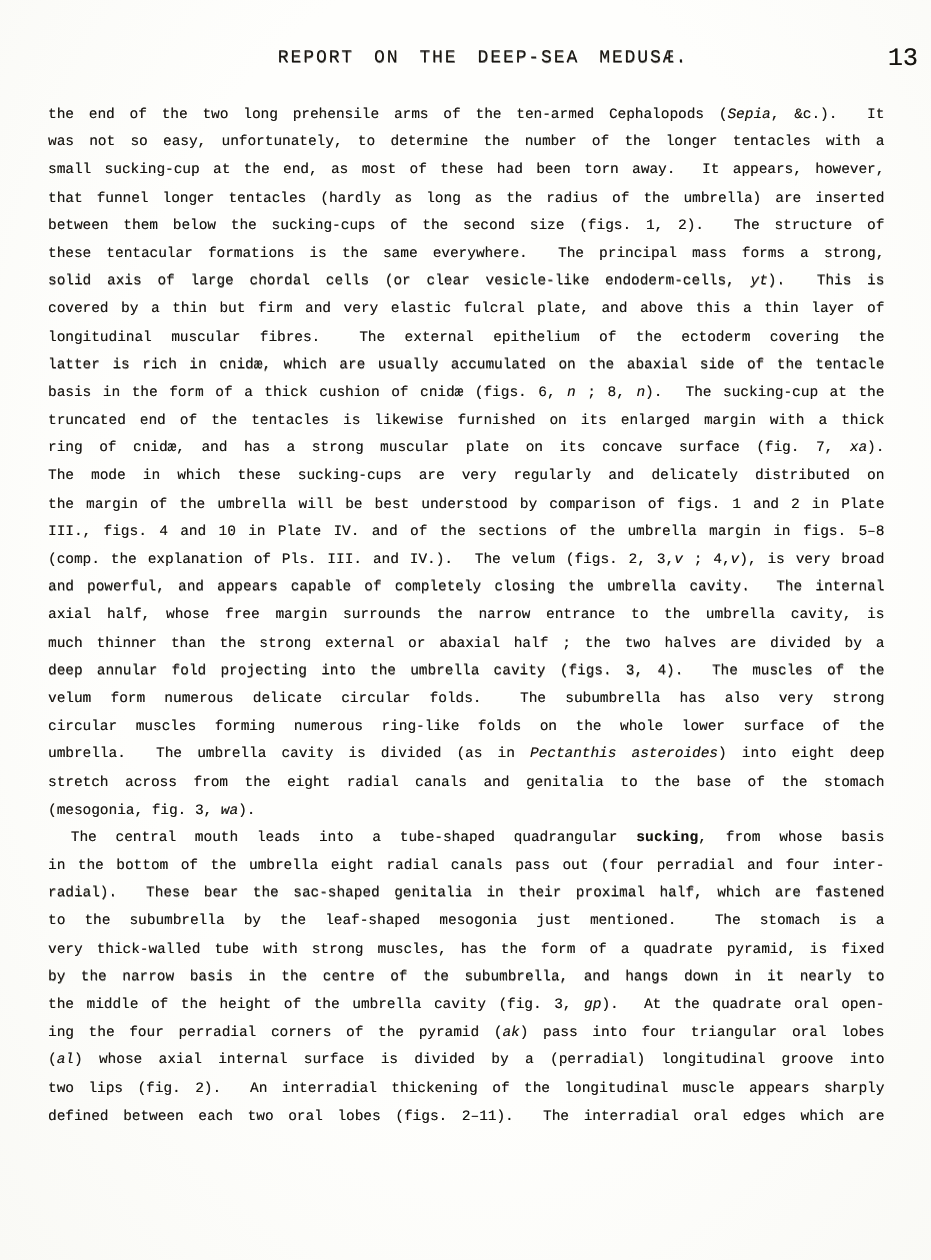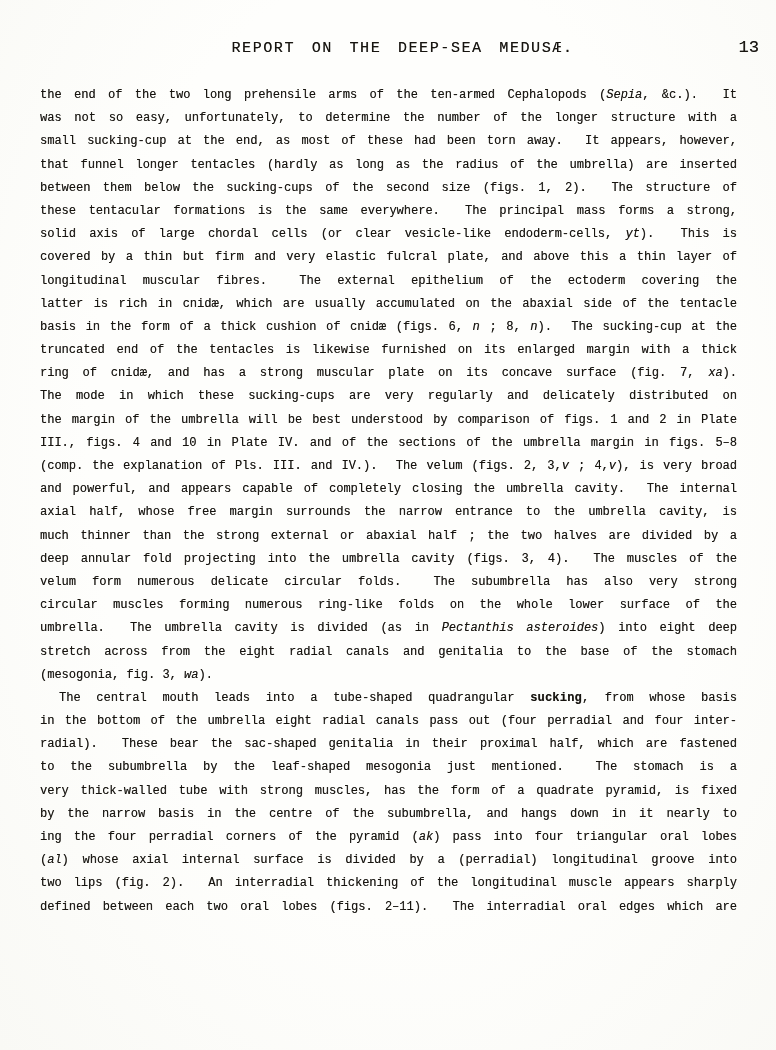--- a/index.html
+++ b/index.html
@@ -30,23 +30,23 @@
     right: 0;
     text-align: center;
     font-size: 15px;
     letter-spacing: 1.6px;
     word-spacing: 6px;
     white-space: nowrap;
     text-shadow: 0.2px 0.2px 0.3px rgba(0,0,0,0.55);
   }
   .page-number {
     position: absolute;
-    right: 6px;
+    right: 0;
     top: -2px;
-    font-size: 17px;
+    font-size: 21px;
     text-shadow: 0.2px 0.2px 0.3px rgba(0,0,0,0.55);
   }
   .page-body {
     position: absolute;
     top: 84px;
     left: 40px;
     width: 697px;
   }
   .line {
     height: 23.2px;
@@ -74,21 +74,21 @@
 </head>
 <body>
 
 <div class="page">
   <div class="running-header">
     <div class="header-title">REPORT ON THE DEEP-SEA MEDUSÆ.</div>
     <div class="page-number">13</div>
   </div>
   <div class="page-body">
       <div class="line">the end of the two long prehensile arms of the ten-armed Cephalopods (<i>Sepia</i>, &amp;c.).&nbsp; It</div>
-      <div class="line">was not so easy, unfortunately, to determine the number of the longer structure with a</div>
+      <div class="line">was not so easy, unfortunately, to determine the number of the longer tentacles with a</div>
       <div class="line">small sucking-cup at the end, as most of these had been torn away.&nbsp; It appears, however,</div>
       <div class="line">that funnel longer tentacles (hardly as long as the radius of the umbrella) are inserted</div>
       <div class="line">between them below the sucking-cups of the second size (figs. 1, 2).&nbsp; The structure of</div>
       <div class="line">these tentacular formations is the same everywhere.&nbsp; The principal mass forms a strong,</div>
       <div class="line">solid axis of large chordal cells (or clear vesicle-like endoderm-cells, <i>yt</i>).&nbsp; This is</div>
       <div class="line">covered by a thin but firm and very elastic fulcral plate, and above this a thin layer of</div>
       <div class="line">longitudinal muscular fibres.&nbsp; The external epithelium of the ectoderm covering the</div>
       <div class="line">latter is rich in cnidæ, which are usually accumulated on the abaxial side of the tentacle</div>
       <div class="line">basis in the form of a thick cushion of cnidæ (figs. 6, <i>n</i> ; 8, <i>n</i>).&nbsp; The sucking-cup at the</div>
       <div class="line">truncated end of the tentacles is likewise furnished on its enlarged margin with a thick</div>
@@ -105,18 +105,19 @@
       <div class="line">circular muscles forming numerous ring-like folds on the whole lower surface of the</div>
       <div class="line">umbrella.&nbsp; The umbrella cavity is divided (as in <i>Pectanthis asteroides</i>) into eight deep</div>
       <div class="line">stretch across from the eight radial canals and genitalia to the base of the stomach</div>
       <div class="line para-end">(mesogonia, fig. 3, <i>wa</i>).</div>
       <div class="line indent">The central mouth leads into a tube-shaped quadrangular <b>sucking</b>, from whose basis</div>
       <div class="line">in the bottom of the umbrella eight radial canals pass out (four perradial and four inter-</div>
       <div class="line">radial).&nbsp; These bear the sac-shaped genitalia in their proximal half, which are fastened</div>
       <div class="line">to the subumbrella by the leaf-shaped mesogonia just mentioned.&nbsp; The stomach is a</div>
       <div class="line">very thick-walled tube with strong muscles, has the form of a quadrate pyramid, is fixed</div>
       <div class="line">by the narrow basis in the centre of the subumbrella, and hangs down in it nearly to</div>
+      <div class="line">the middle of the height of the umbrella cavity (fig. 3, <i>gp</i>).&nbsp; At the quadrate oral open-</div>
       <div class="line">ing the four perradial corners of the pyramid (<i>ak</i>) pass into four triangular oral lobes</div>
       <div class="line">(<i>al</i>) whose axial internal surface is divided by a (perradial) longitudinal groove into</div>
       <div class="line">two lips (fig. 2).&nbsp; An interradial thickening of the longitudinal muscle appears sharply</div>
       <div class="line">defined between each two oral lobes (figs. 2–11).&nbsp; The interradial oral edges which are</div>
     </div>
 </div>
 
 </body></html>

